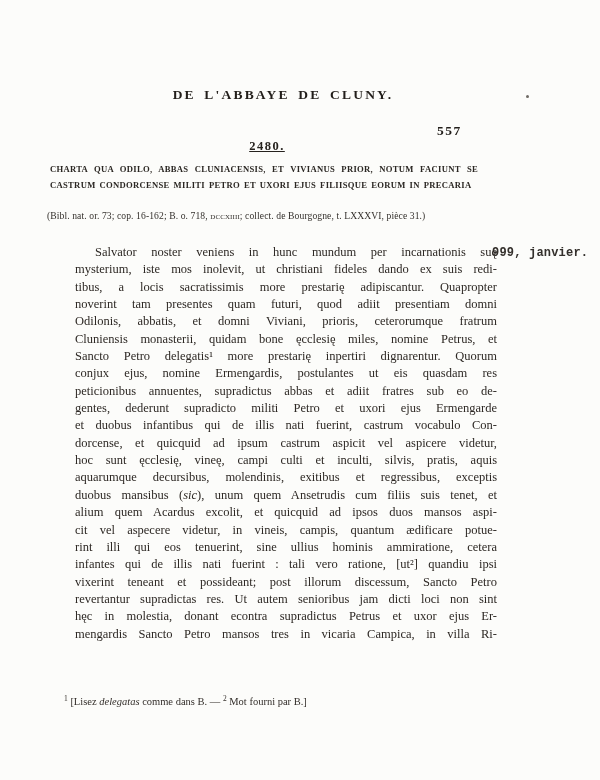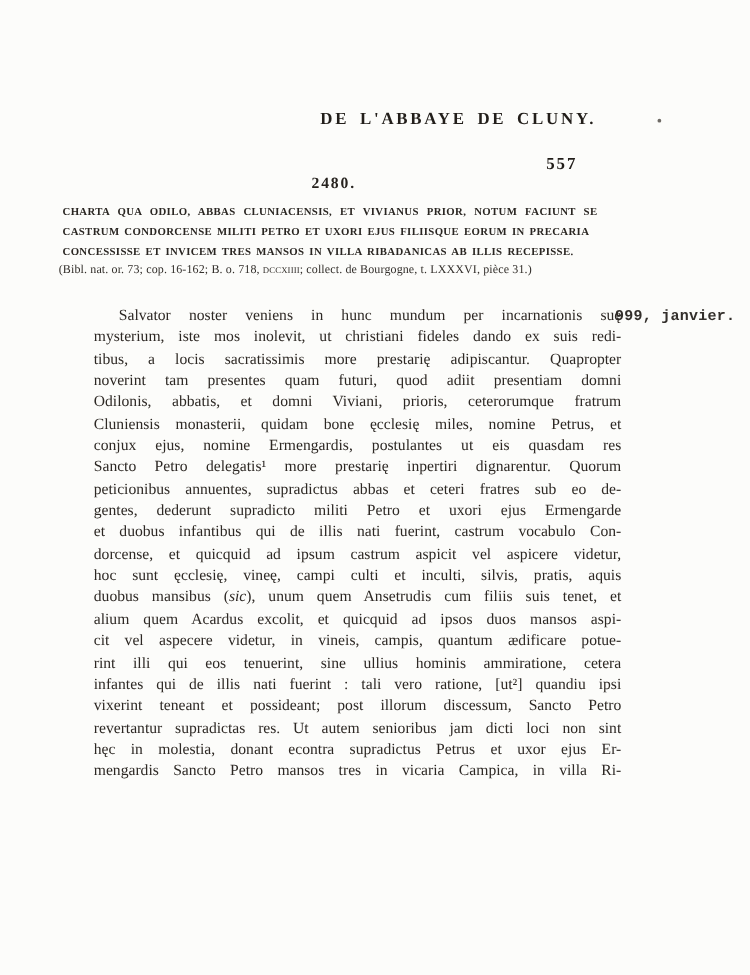--- a/index.html
+++ b/index.html
@@ -6,32 +6,32 @@
   .page {
     position: relative;
     width: 600px;
     height: 780px;
     background: #fcfcfa;
     font-family: "Liberation Serif", "DejaVu Serif", serif;
     color: #2d2925;
     overflow: hidden;
   }
   .running-title {
-    position: absolute; left: 57px; top: 87px; width: 420px;
-    text-align: right; font-weight: bold; font-size: 13.5px;
+    position: absolute; left: 73px; top: 87px; width: 420px;
+    text-align: center; font-weight: bold; font-size: 13.5px;
     letter-spacing: 2.2px; word-spacing: 3px; color: #221e1a;
   }
   .page-number {
     position: absolute; left: 437px; top: 87px;
     font-weight: bold; font-size: 13.5px; letter-spacing: 1.5px; color: #221e1a; margin-top: 36px;
   }
   .charter-number {
     position: absolute; left: 57px; top: 139px; width: 420px;
     text-align: center; font-weight: bold; font-size: 12.5px;
-    letter-spacing: 1.5px; color: #26221e;
+    letter-spacing: 1.5px; color: #26221e; text-decoration: underline;
   }
   .caption {
     position: absolute; left: 50px; top: 161px; width: 428px;
     font-size: 8.6px; font-weight: bold; letter-spacing: 0.3px;
     word-spacing: 1.5px; line-height: 16.2px; color: #2a2622;
   }
   .caption .just { text-align: justify; text-align-last: justify; }
   .caption .cent { text-align: left; }
   .bib {
     position: absolute; left: 47px; top: 210px; width: 445px;
@@ -65,48 +65,49 @@
 <div class="page">
 
   <div class="running-title">DE L'ABBAYE DE CLUNY.</div>
   <div class="page-number">557</div>
 
   <div class="charter-number">2480.</div>
 
   <div class="caption">
     <div class="just">CHARTA QUA ODILO, ABBAS CLUNIACENSIS, ET VIVIANUS PRIOR, NOTUM FACIUNT SE</div>
     <div class="cent">CASTRUM CONDORCENSE MILITI PETRO ET UXORI EJUS FILIISQUE EORUM IN PRECARIA</div>
-    <div class="cent">CONCESSISSE ET INVICEM TRES MANSOS IN VILLA RIBADANICAS AB ILLIS RECEPISSE.</div>
   </div>
 
   <div class="bib"><span>(Bibl. nat. or. 73; cop. 16-162; B. o. 718, </span><span class="sc">dccxiiii</span><span>; collect. de Bourgogne, t. LXXXVI, pièce 31.)</span></div>
 
   <div class="margin-note">999, janvier.</div>
 
   <div class="body-block">
     <div class="bl indent">Salvator noster veniens in hunc mundum per incarnationis suę</div>
     <div class="bl">mysterium, iste mos inolevit, ut christiani fideles dando ex suis redi-</div>
     <div class="bl">tibus, a locis sacratissimis more prestarię adipiscantur. Quapropter</div>
     <div class="bl">noverint tam presentes quam futuri, quod adiit presentiam domni</div>
     <div class="bl">Odilonis, abbatis, et domni Viviani, prioris, ceterorumque fratrum</div>
     <div class="bl">Cluniensis monasterii, quidam bone ęcclesię miles, nomine Petrus, et</div>
+    <div class="bl">Sancto Petro delegatis¹ more prestarię inpertiri dignarentur. Quorum</div>
     <div class="bl">conjux ejus, nomine Ermengardis, postulantes ut eis quasdam res</div>
-    <div class="bl">Sancto Petro delegatis¹ more prestarię inpertiri dignarentur. Quorum</div>
-    <div class="bl">peticionibus annuentes, supradictus abbas et ceteri fratres sub eo de-</div>
+    <div class="bl">peticionibus annuentes, supradictus abbas et adiit fratres sub eo de-</div>
     <div class="bl">gentes, dederunt supradicto militi Petro et uxori ejus Ermengarde</div>
     <div class="bl">et duobus infantibus qui de illis nati fuerint, castrum vocabulo Con-</div>
     <div class="bl">dorcense, et quicquid ad ipsum castrum aspicit vel aspicere videtur,</div>
     <div class="bl">hoc sunt ęcclesię, vineę, campi culti et inculti, silvis, pratis, aquis</div>
+    <div class="bl">aquarumque decursibus, molendinis, exitibus et regressibus, exceptis</div>
     <div class="bl"><span>duobus mansibus (</span><i>sic</i><span>), unum quem Ansetrudis cum filiis suis tenet, et</span></div>
     <div class="bl">alium quem Acardus excolit, et quicquid ad ipsos duos mansos aspi-</div>
     <div class="bl">cit vel aspecere videtur, in vineis, campis, quantum ædificare potue-</div>
     <div class="bl">rint illi qui eos tenuerint, sine ullius hominis ammiratione, cetera</div>
     <div class="bl">infantes qui de illis nati fuerint : tali vero ratione, [ut²] quandiu ipsi</div>
     <div class="bl">vixerint teneant et possideant; post illorum discessum, Sancto Petro</div>
     <div class="bl">revertantur supradictas res. Ut autem senioribus jam dicti loci non sint</div>
     <div class="bl">hęc in molestia, donant econtra supradictus Petrus et uxor ejus Er-</div>
     <div class="bl">mengardis Sancto Petro mansos tres in vicaria Campica, in villa Ri-</div>
   </div>
 
+  <div class="footnote"><span class="sup">1</span><span> [Lisez </span><i>delegatas</i><span> comme dans B. — </span><span class="sup">2</span><span> Mot fourni par B.]</span></div>
 
   <div class="speck"></div>
 
 </div>
 
 </body></html>

